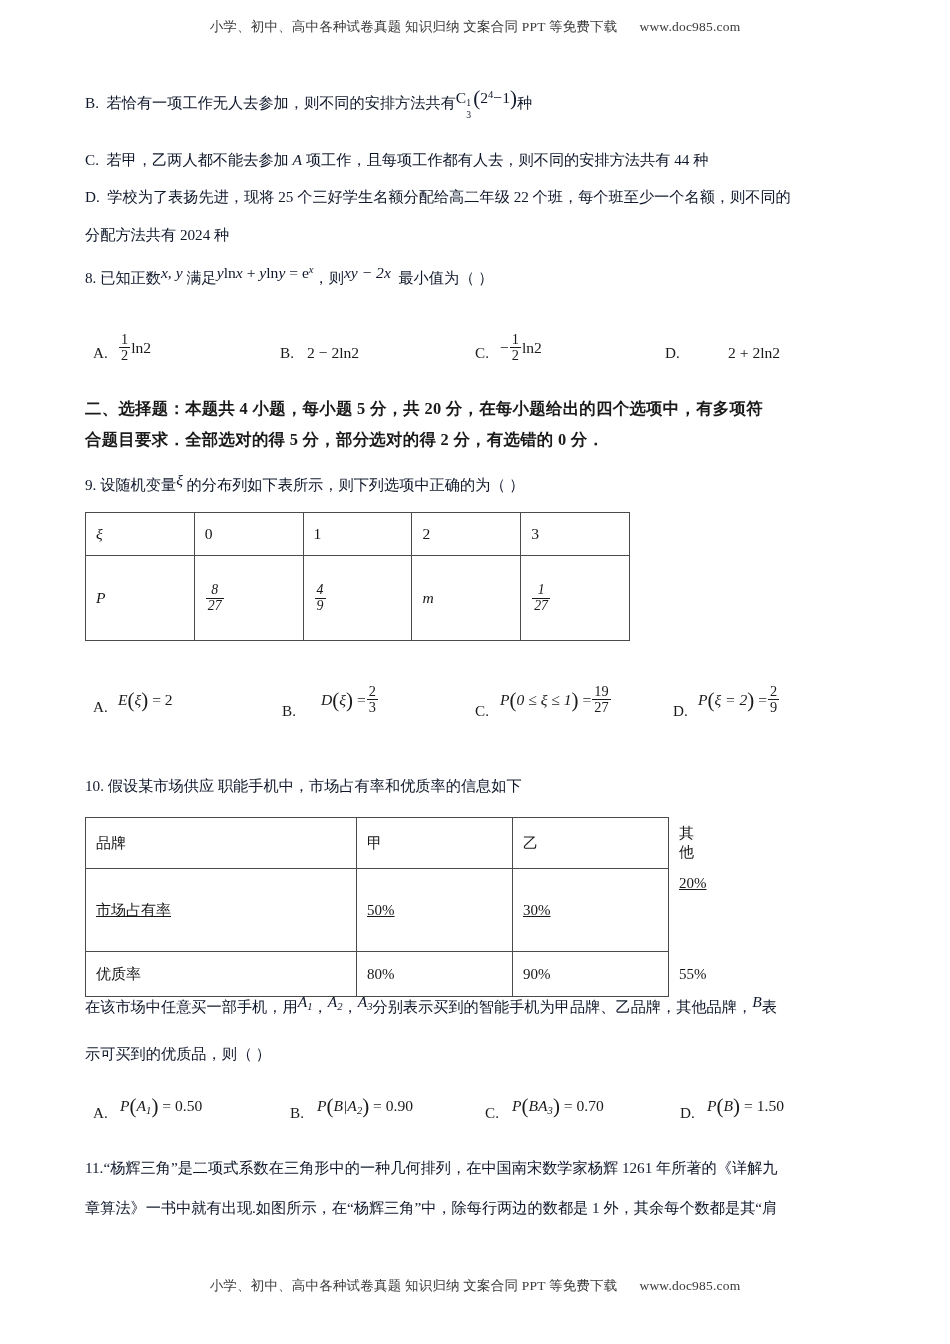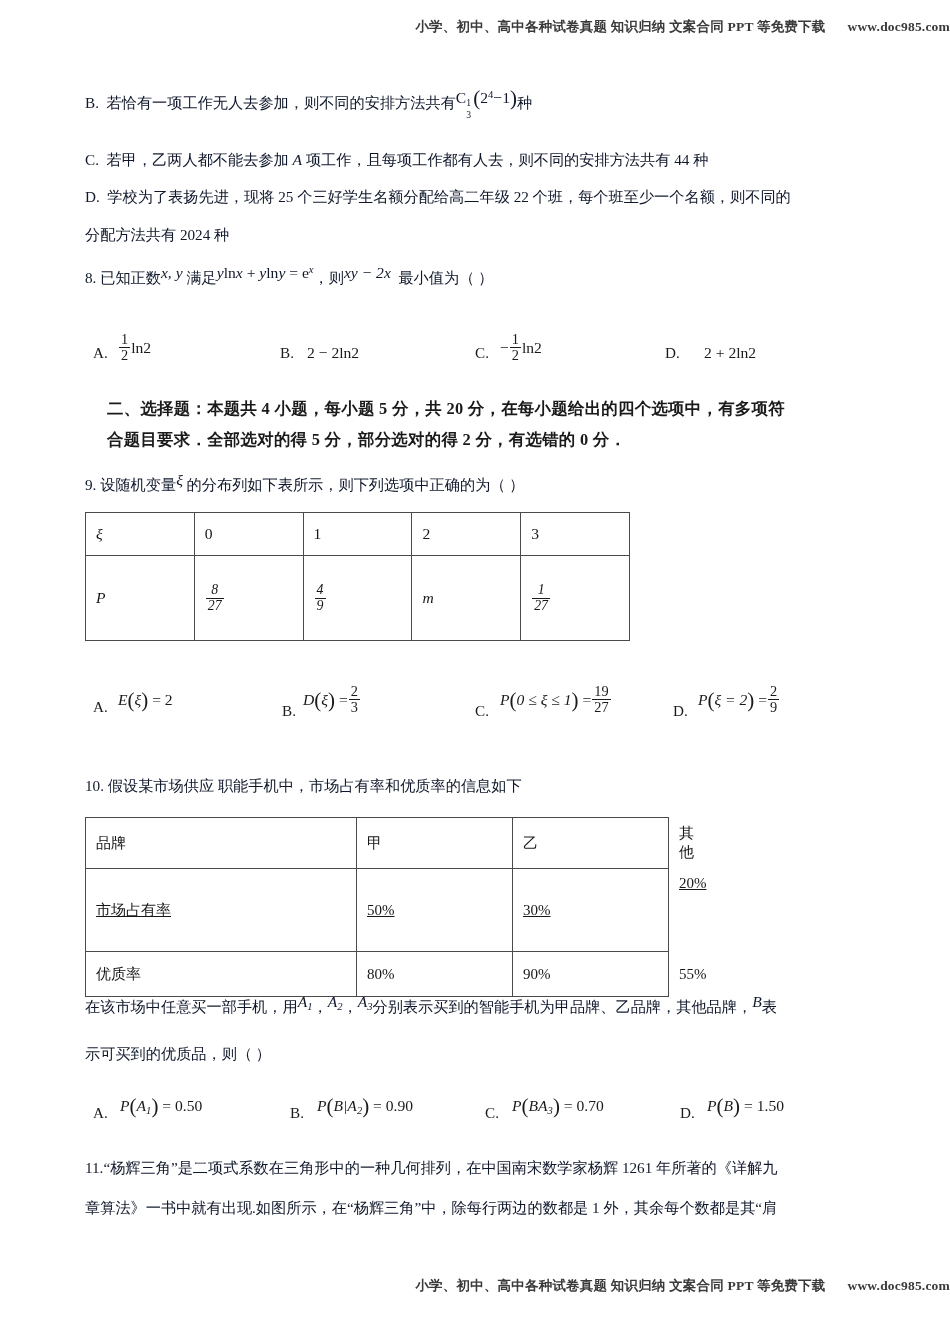--- a/index.html
+++ b/index.html
@@ -18,26 +18,25 @@
   .page {
     position: absolute;
     inset: 0;
   }
 
   
   .runner {
     position: absolute;
     left: 0;
     width: 950px;
-    text-align: right;
+    text-align: center;
     font-size: 13.5px;
     color: #3a3a3a;
     letter-spacing: 0.2px;
     white-space: nowrap;
-    font-weight: bold;
   }
   .runner .site {
     margin-left: 22px;
     font-family: "Liberation Serif", serif;
   }
   #page-header { top: 18px; }
   #page-footer { top: 1277px; }
 
   
   .content {
@@ -57,21 +56,20 @@
   .opt-row {
     position: relative;
     font-size: 15.2px;
   }
 
   .bold-head {
     font-weight: bold;
     font-size: 16.4px;
     line-height: 1.62;
     letter-spacing: 0.3px;
-    margin-left: 22px;
   }
 
   
   .m {
     font-family: "Liberation Serif", "DejaVu Serif", serif;
     font-style: italic;
     font-size: 15.6px;
   }
   .mr { font-style: normal; }
   .sub {
@@ -199,21 +197,21 @@
       <span style="position:absolute; left:8px; top:14px;">A.</span>
       <span class="m" style="position:absolute; left:33px; top:2px;"><span class="mr"></span><span class="frac"><span class="num mr">1</span><span class="den mr">2</span></span><span class="mr">ln2</span></span>
 
       <span style="position:absolute; left:195px; top:14px;">B.</span>
       <span class="m mr" style="position:absolute; left:222px; top:14px;">2 − 2ln2</span>
 
       <span style="position:absolute; left:390px; top:14px;">C.</span>
       <span class="m" style="position:absolute; left:415px; top:2px;"><span class="mr">−</span><span class="frac"><span class="num mr">1</span><span class="den mr">2</span></span><span class="mr">ln2</span></span>
 
       <span style="position:absolute; left:580px; top:14px;">D.</span>
-      <span class="m mr" style="position:absolute; left:619px; top:14px;">2 + 2ln2</span>
+      <span class="m mr" style="position:absolute; left:643px; top:14px;">2 + 2ln2</span>
     </div>
 
     <div class="bold-head" style="position:absolute; top:396px; left:0;">
       <span>二、选择题：本题共 4 小题，每小题 5 分，共 20 分，在每小题给出的四个选项中，有多项符</span>
     </div>
     <div class="bold-head" style="position:absolute; top:427px; left:0;">
       <span>合题目要求．全部选对的得 5 分，部分选对的得 2 分，有选错的 0 分．</span>
     </div>
 
     <div class="line" style="position:absolute; top:473px; left:0;">
@@ -245,21 +243,21 @@
         </td>
       </tr>
     </tbody>
       </table>
 
     <div class="opt-row" style="position:absolute; top:680px; left:0; width:780px; height:44px;">
       <span style="position:absolute; left:8px; top:18px;">A.</span>
       <span class="m" style="position:absolute; left:33px; top:8px;"><span>E</span><span class="bigp">(</span><span>ξ</span><span class="bigp">)</span> <span class="mr">= 2</span></span>
 
       <span style="position:absolute; left:197px; top:22px;">B.</span>
-      <span class="m" style="position:absolute; left:218px; top:4px;"><span>D</span><span class="bigp">(</span><span>ξ</span><span class="bigp">)</span> <span class="mr">=</span><span class="frac"><span class="num mr">2</span><span class="den mr">3</span></span></span>
+      <span class="m" style="position:absolute; left:236px; top:4px;"><span>D</span><span class="bigp">(</span><span>ξ</span><span class="bigp">)</span> <span class="mr">=</span><span class="frac"><span class="num mr">2</span><span class="den mr">3</span></span></span>
 
       <span style="position:absolute; left:390px; top:22px;">C.</span>
       <span class="m" style="position:absolute; left:415px; top:4px;"><span>P</span><span class="bigp">(</span><span>0 ≤ ξ ≤ 1</span><span class="bigp">)</span> <span class="mr">=</span><span class="frac"><span class="num mr">19</span><span class="den mr">27</span></span></span>
 
       <span style="position:absolute; left:588px; top:22px;">D.</span>
       <span class="m" style="position:absolute; left:613px; top:4px;"><span>P</span><span class="bigp">(</span><span>ξ = 2</span><span class="bigp">)</span> <span class="mr">=</span><span class="frac"><span class="num mr">2</span><span class="den mr">9</span></span></span>
     </div>
 
     <div class="line" style="position:absolute; top:775px; left:0;">
       <span>10.</span>

